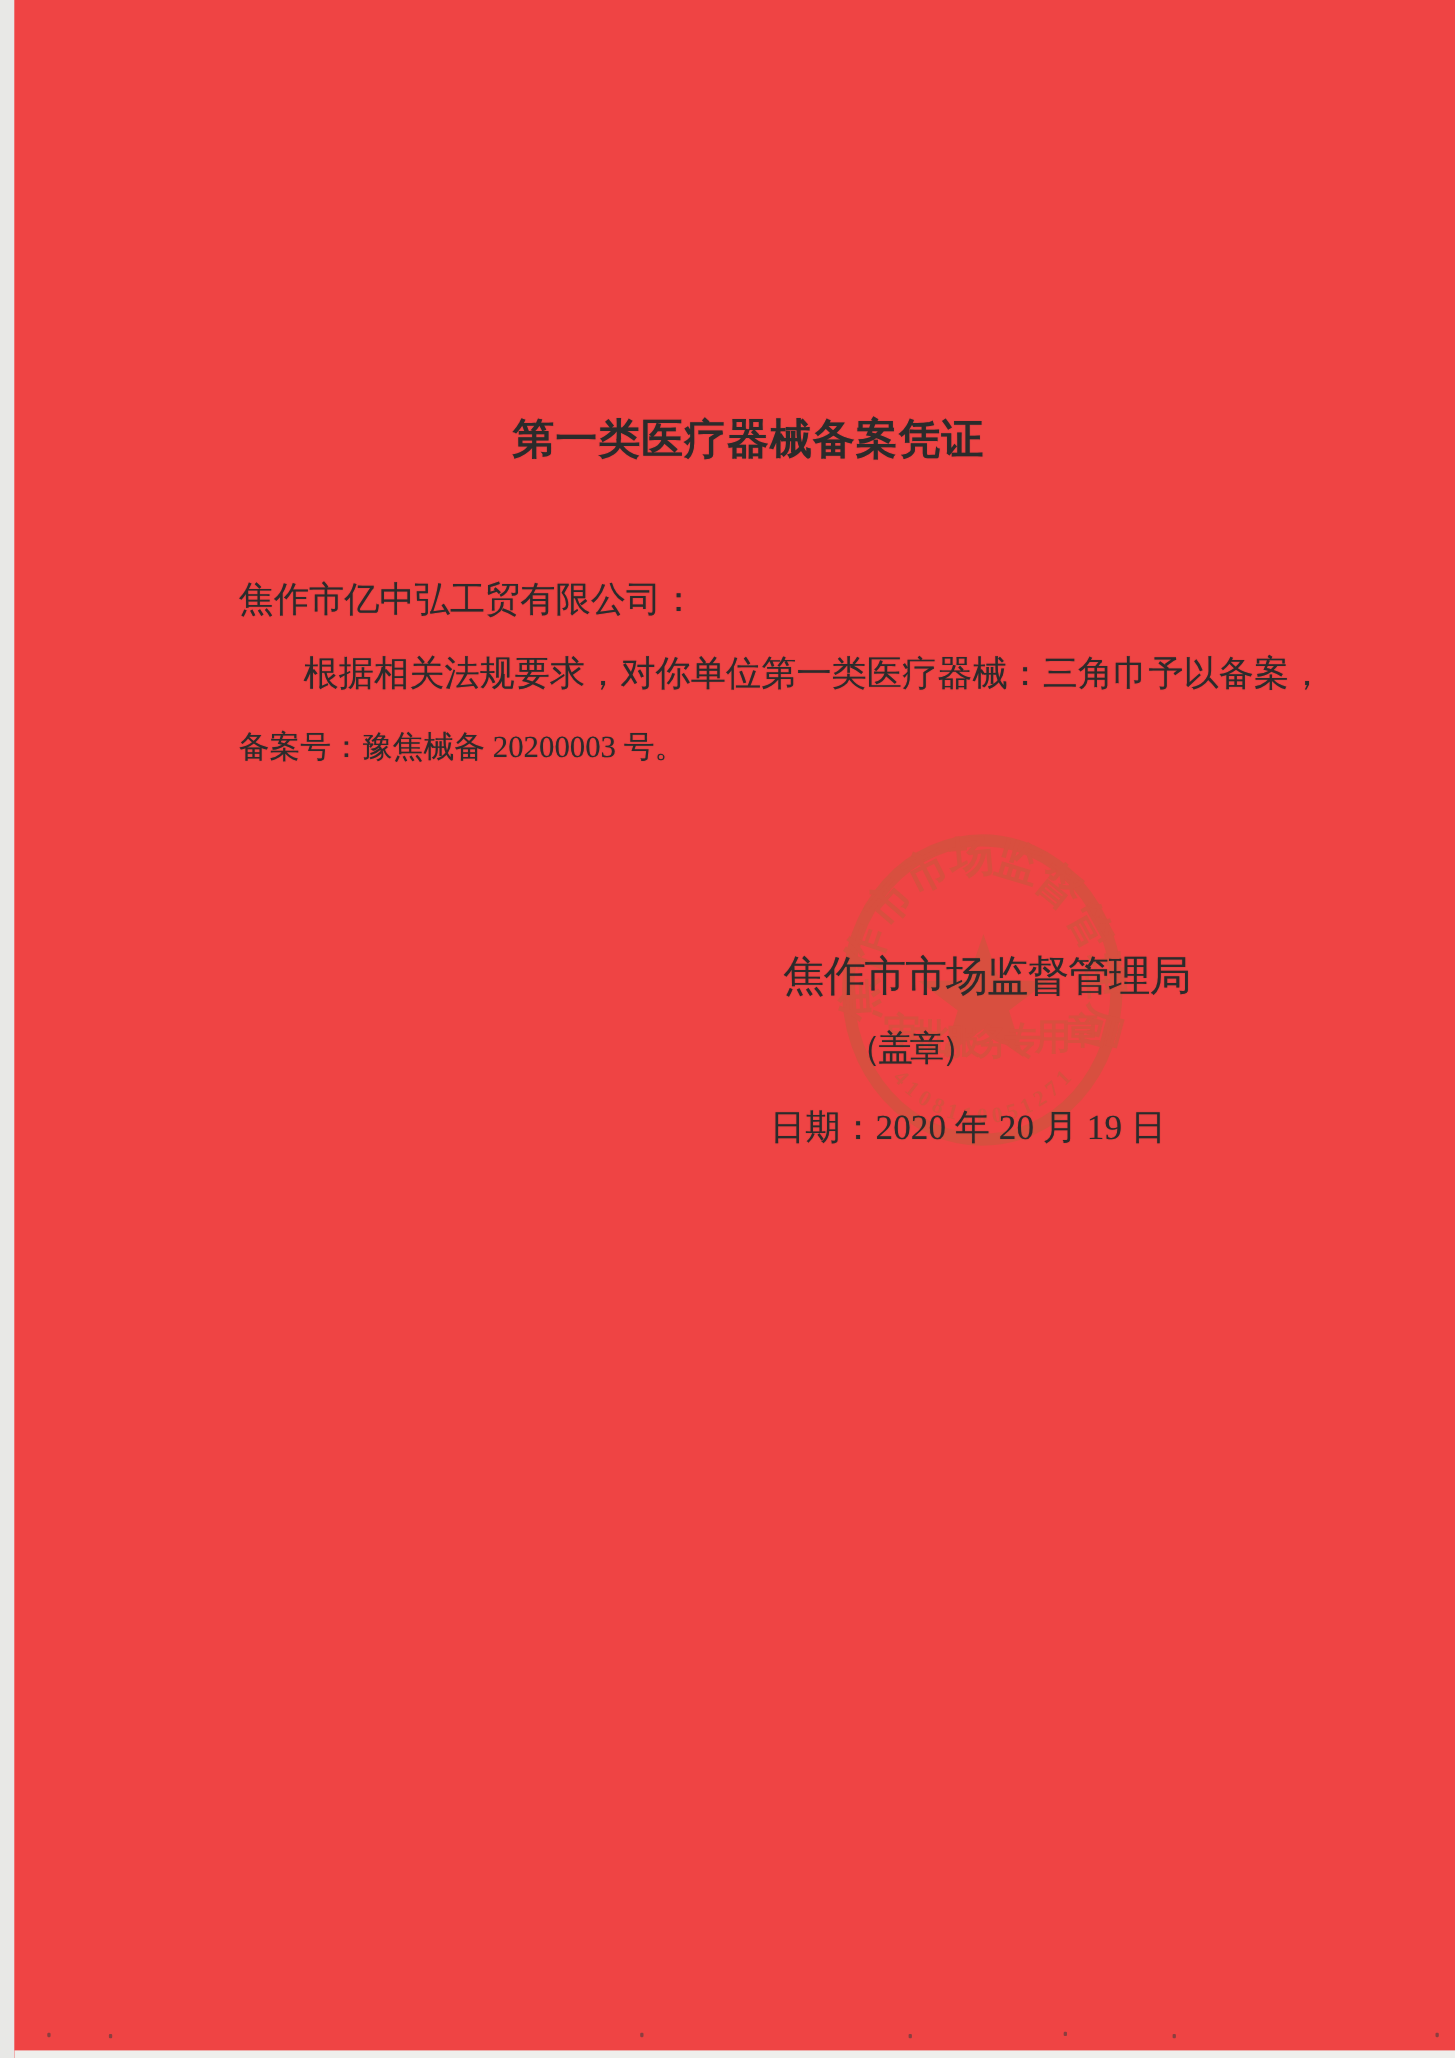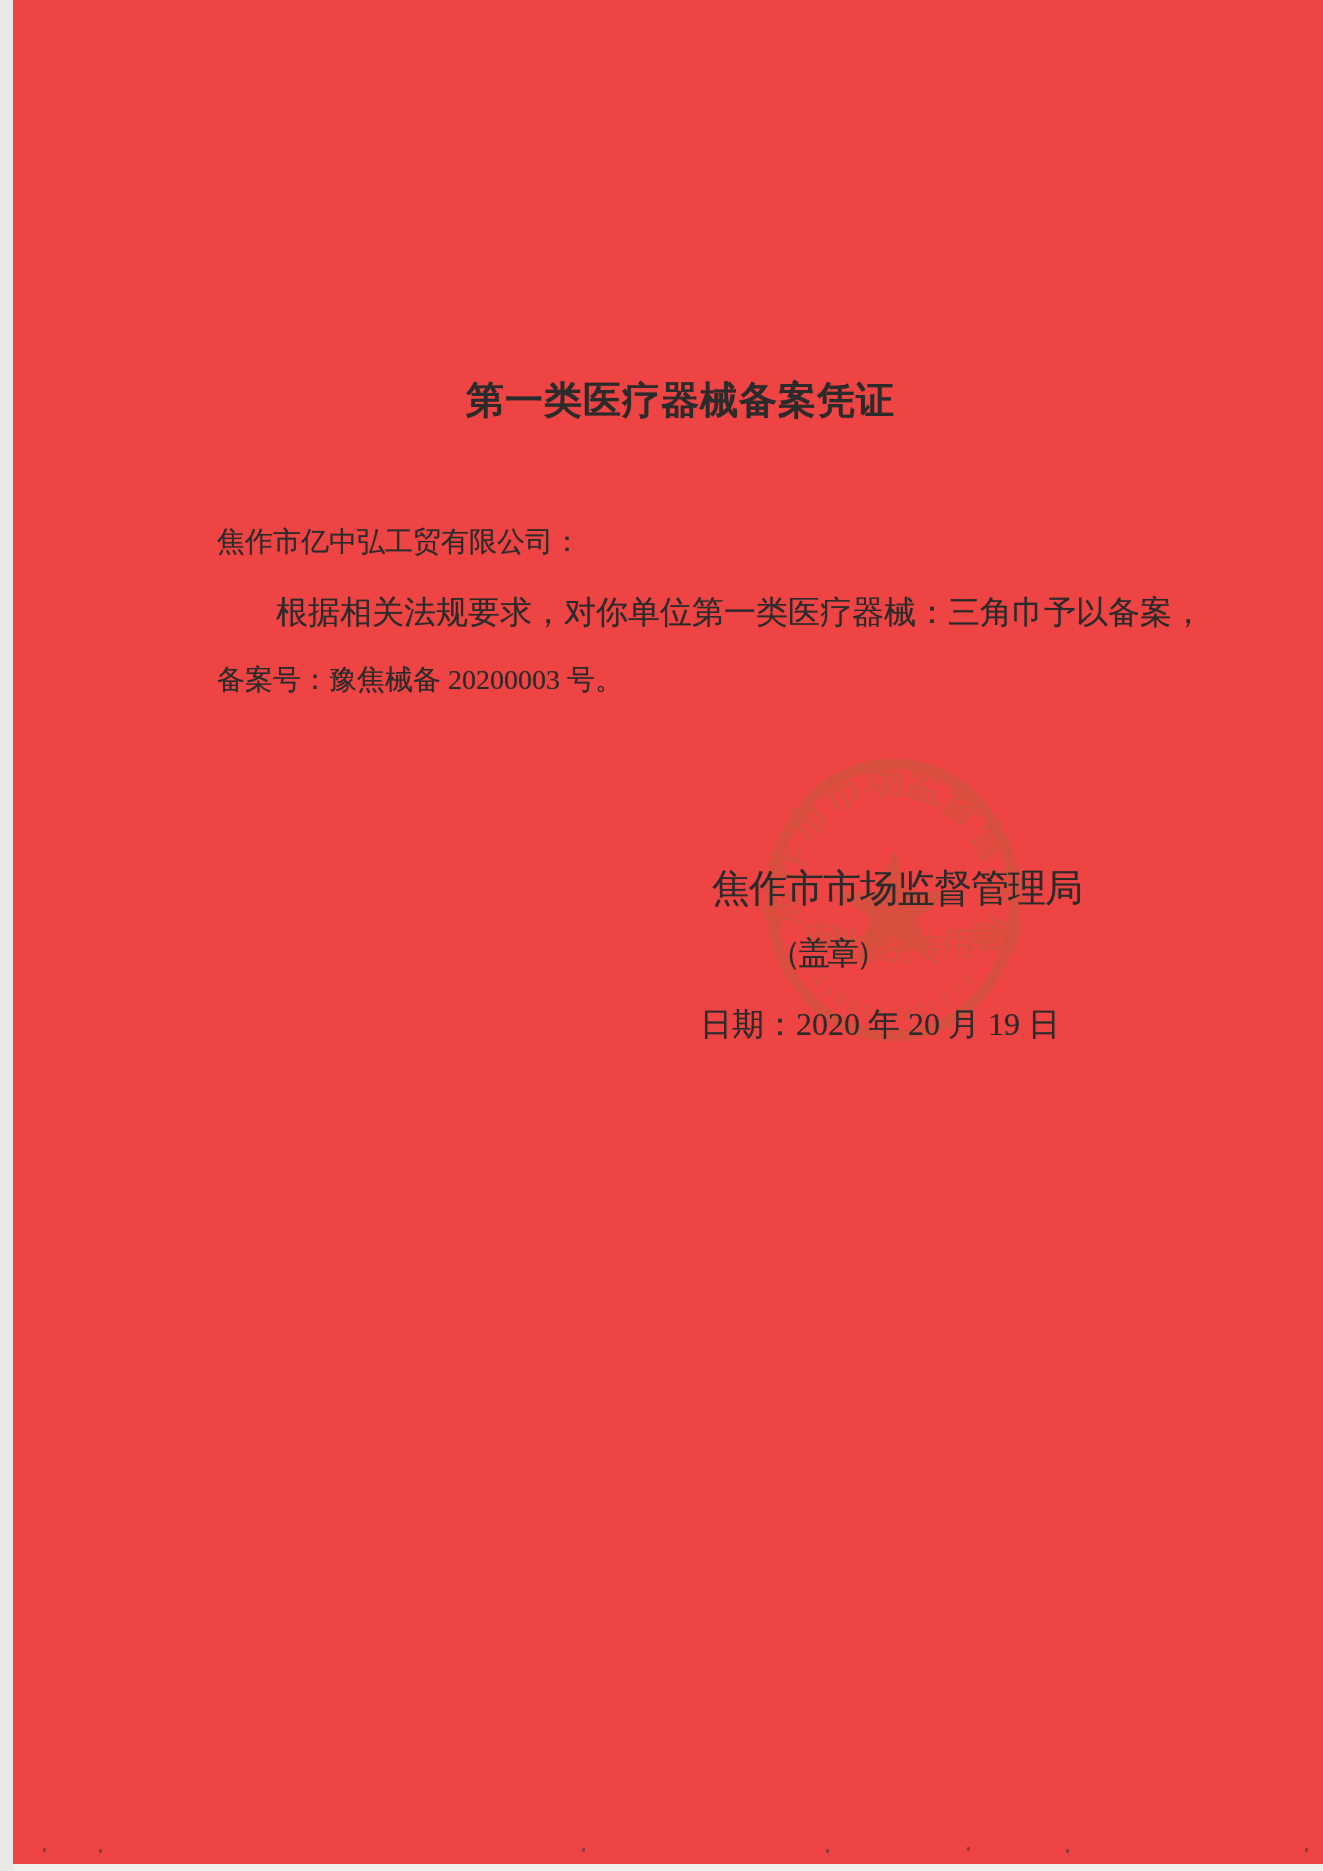--- a/index.html
+++ b/index.html
@@ -19,21 +19,21 @@
     text-shadow:0 0 1px rgba(45,45,45,.45);
   }
   #doc-title{
     left:0;top:381px;width:1323px;
     text-align:center;
     font-size:38px;
     letter-spacing:1px;
     transform:translateX(6px);
     font-weight:600;
   }
-  #salutation{left:204px;top:528px;font-size:28px;}
+  #salutation{left:204px;top:528px;font-size:32px;}
   #body-line-1{left:263px;top:596px;font-size:32px;}
   #body-line-2{left:204px;top:666px;font-size:28px;}
   #agency-line{left:699px;top:869px;font-size:38px;letter-spacing:-1px;z-index:3;}
   #stamp-note{left:756px;top:937px;font-size:32px;letter-spacing:-3px;z-index:3;}
   #date-line{left:687px;top:1008px;font-size:32px;z-index:3;}
   #seal{
     position:absolute;left:730px;top:750px;width:300px;height:300px;
     z-index:2;
     filter:blur(.4px);
     opacity:.92;

